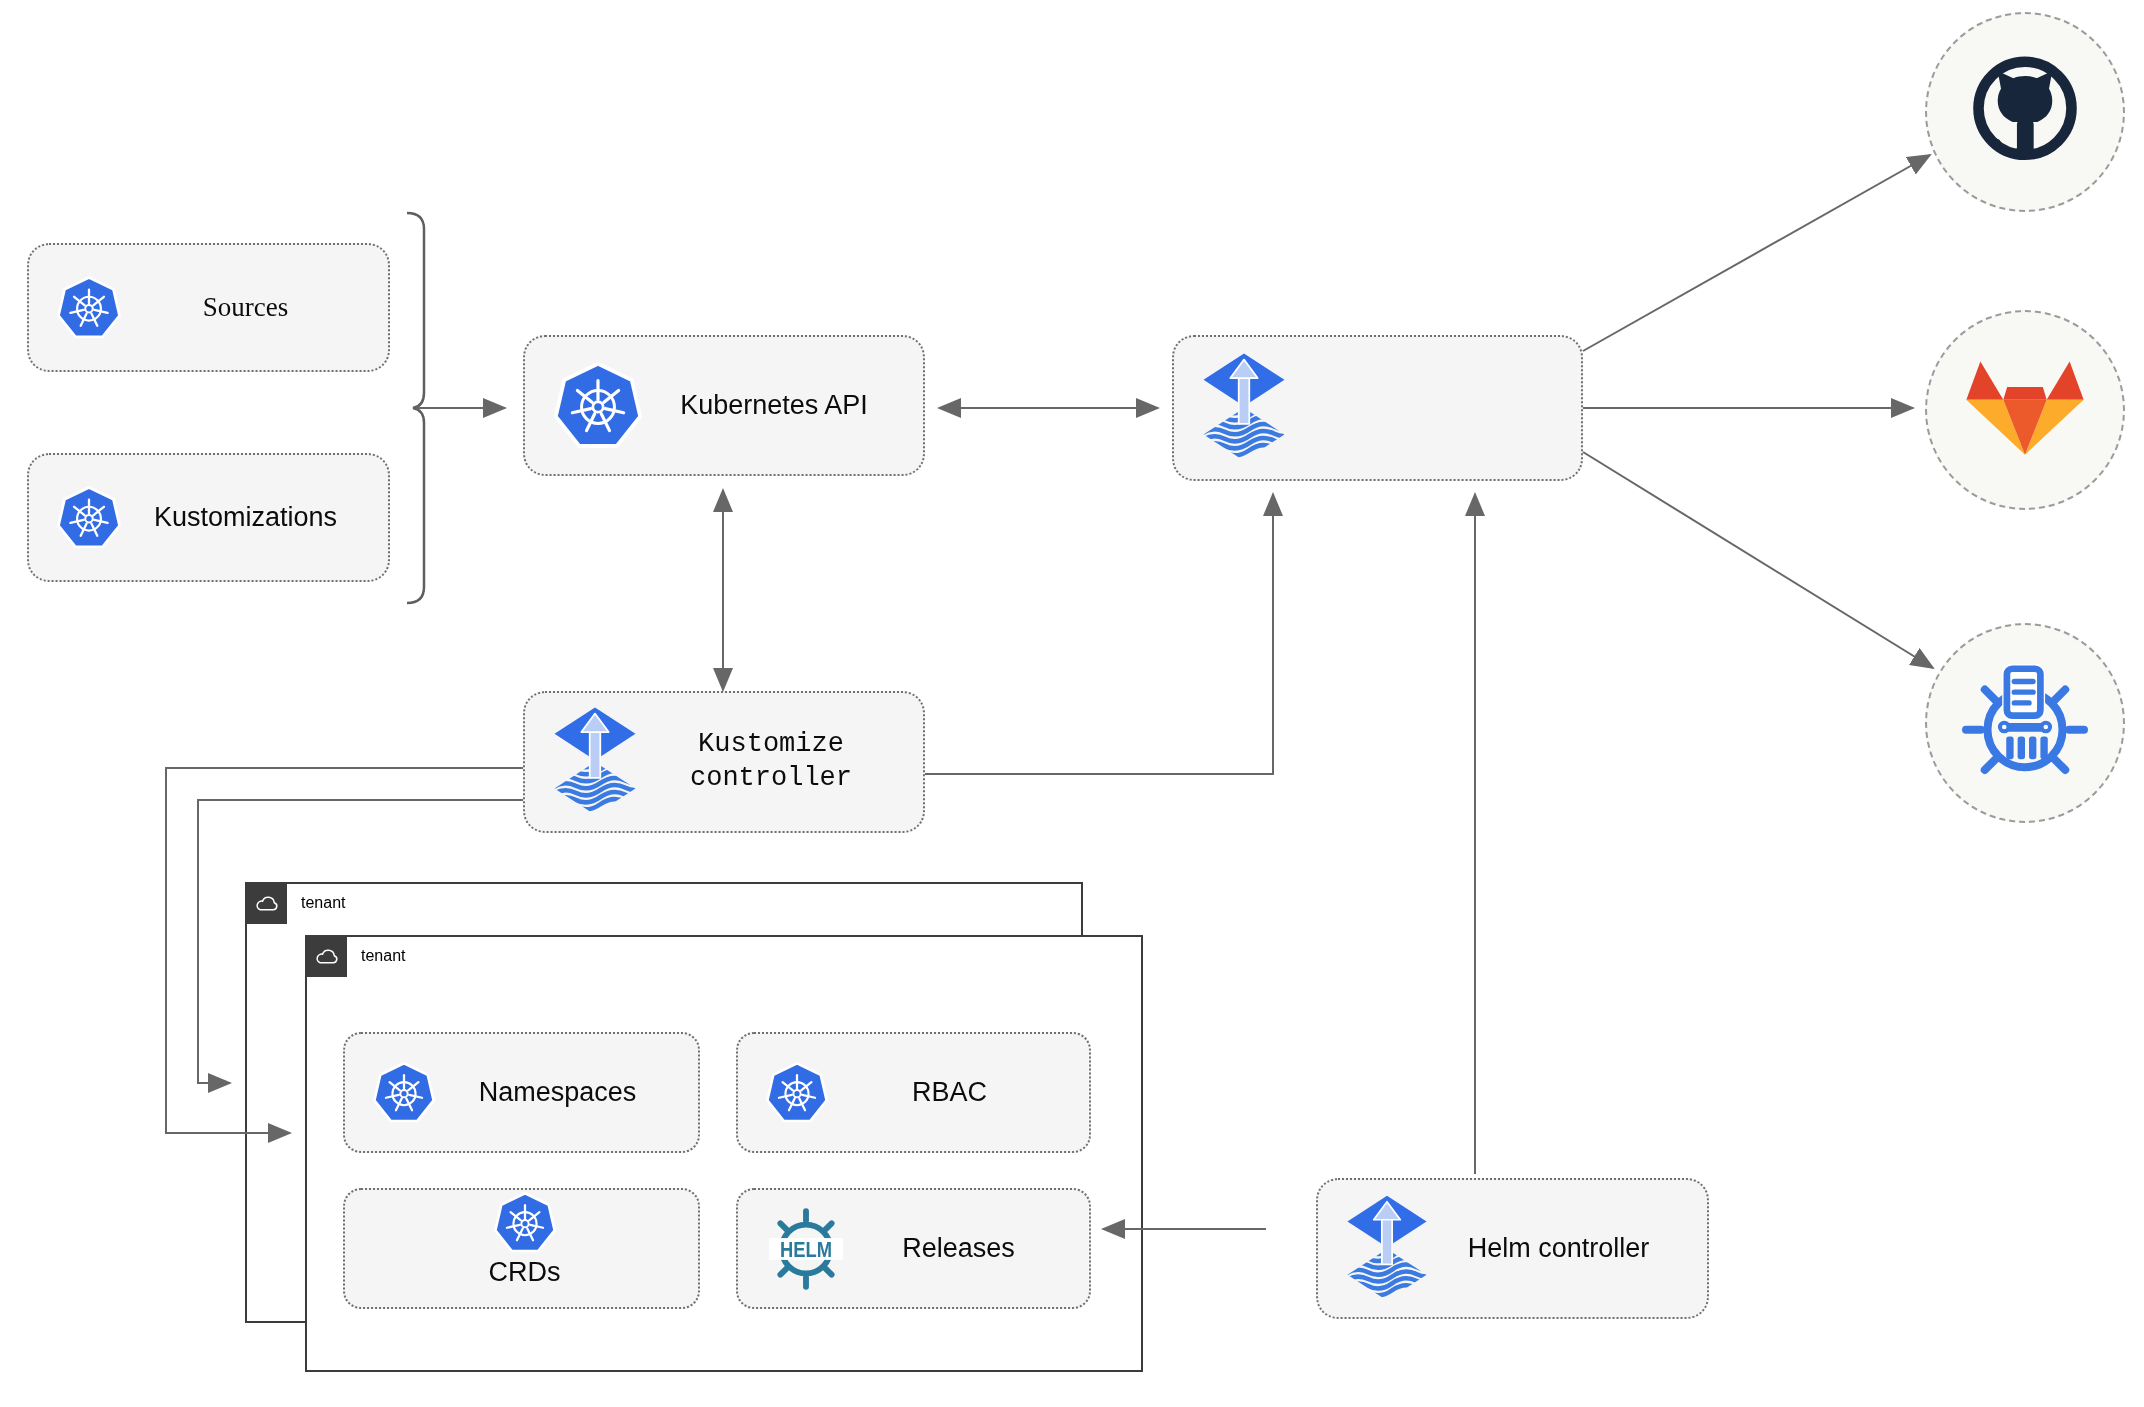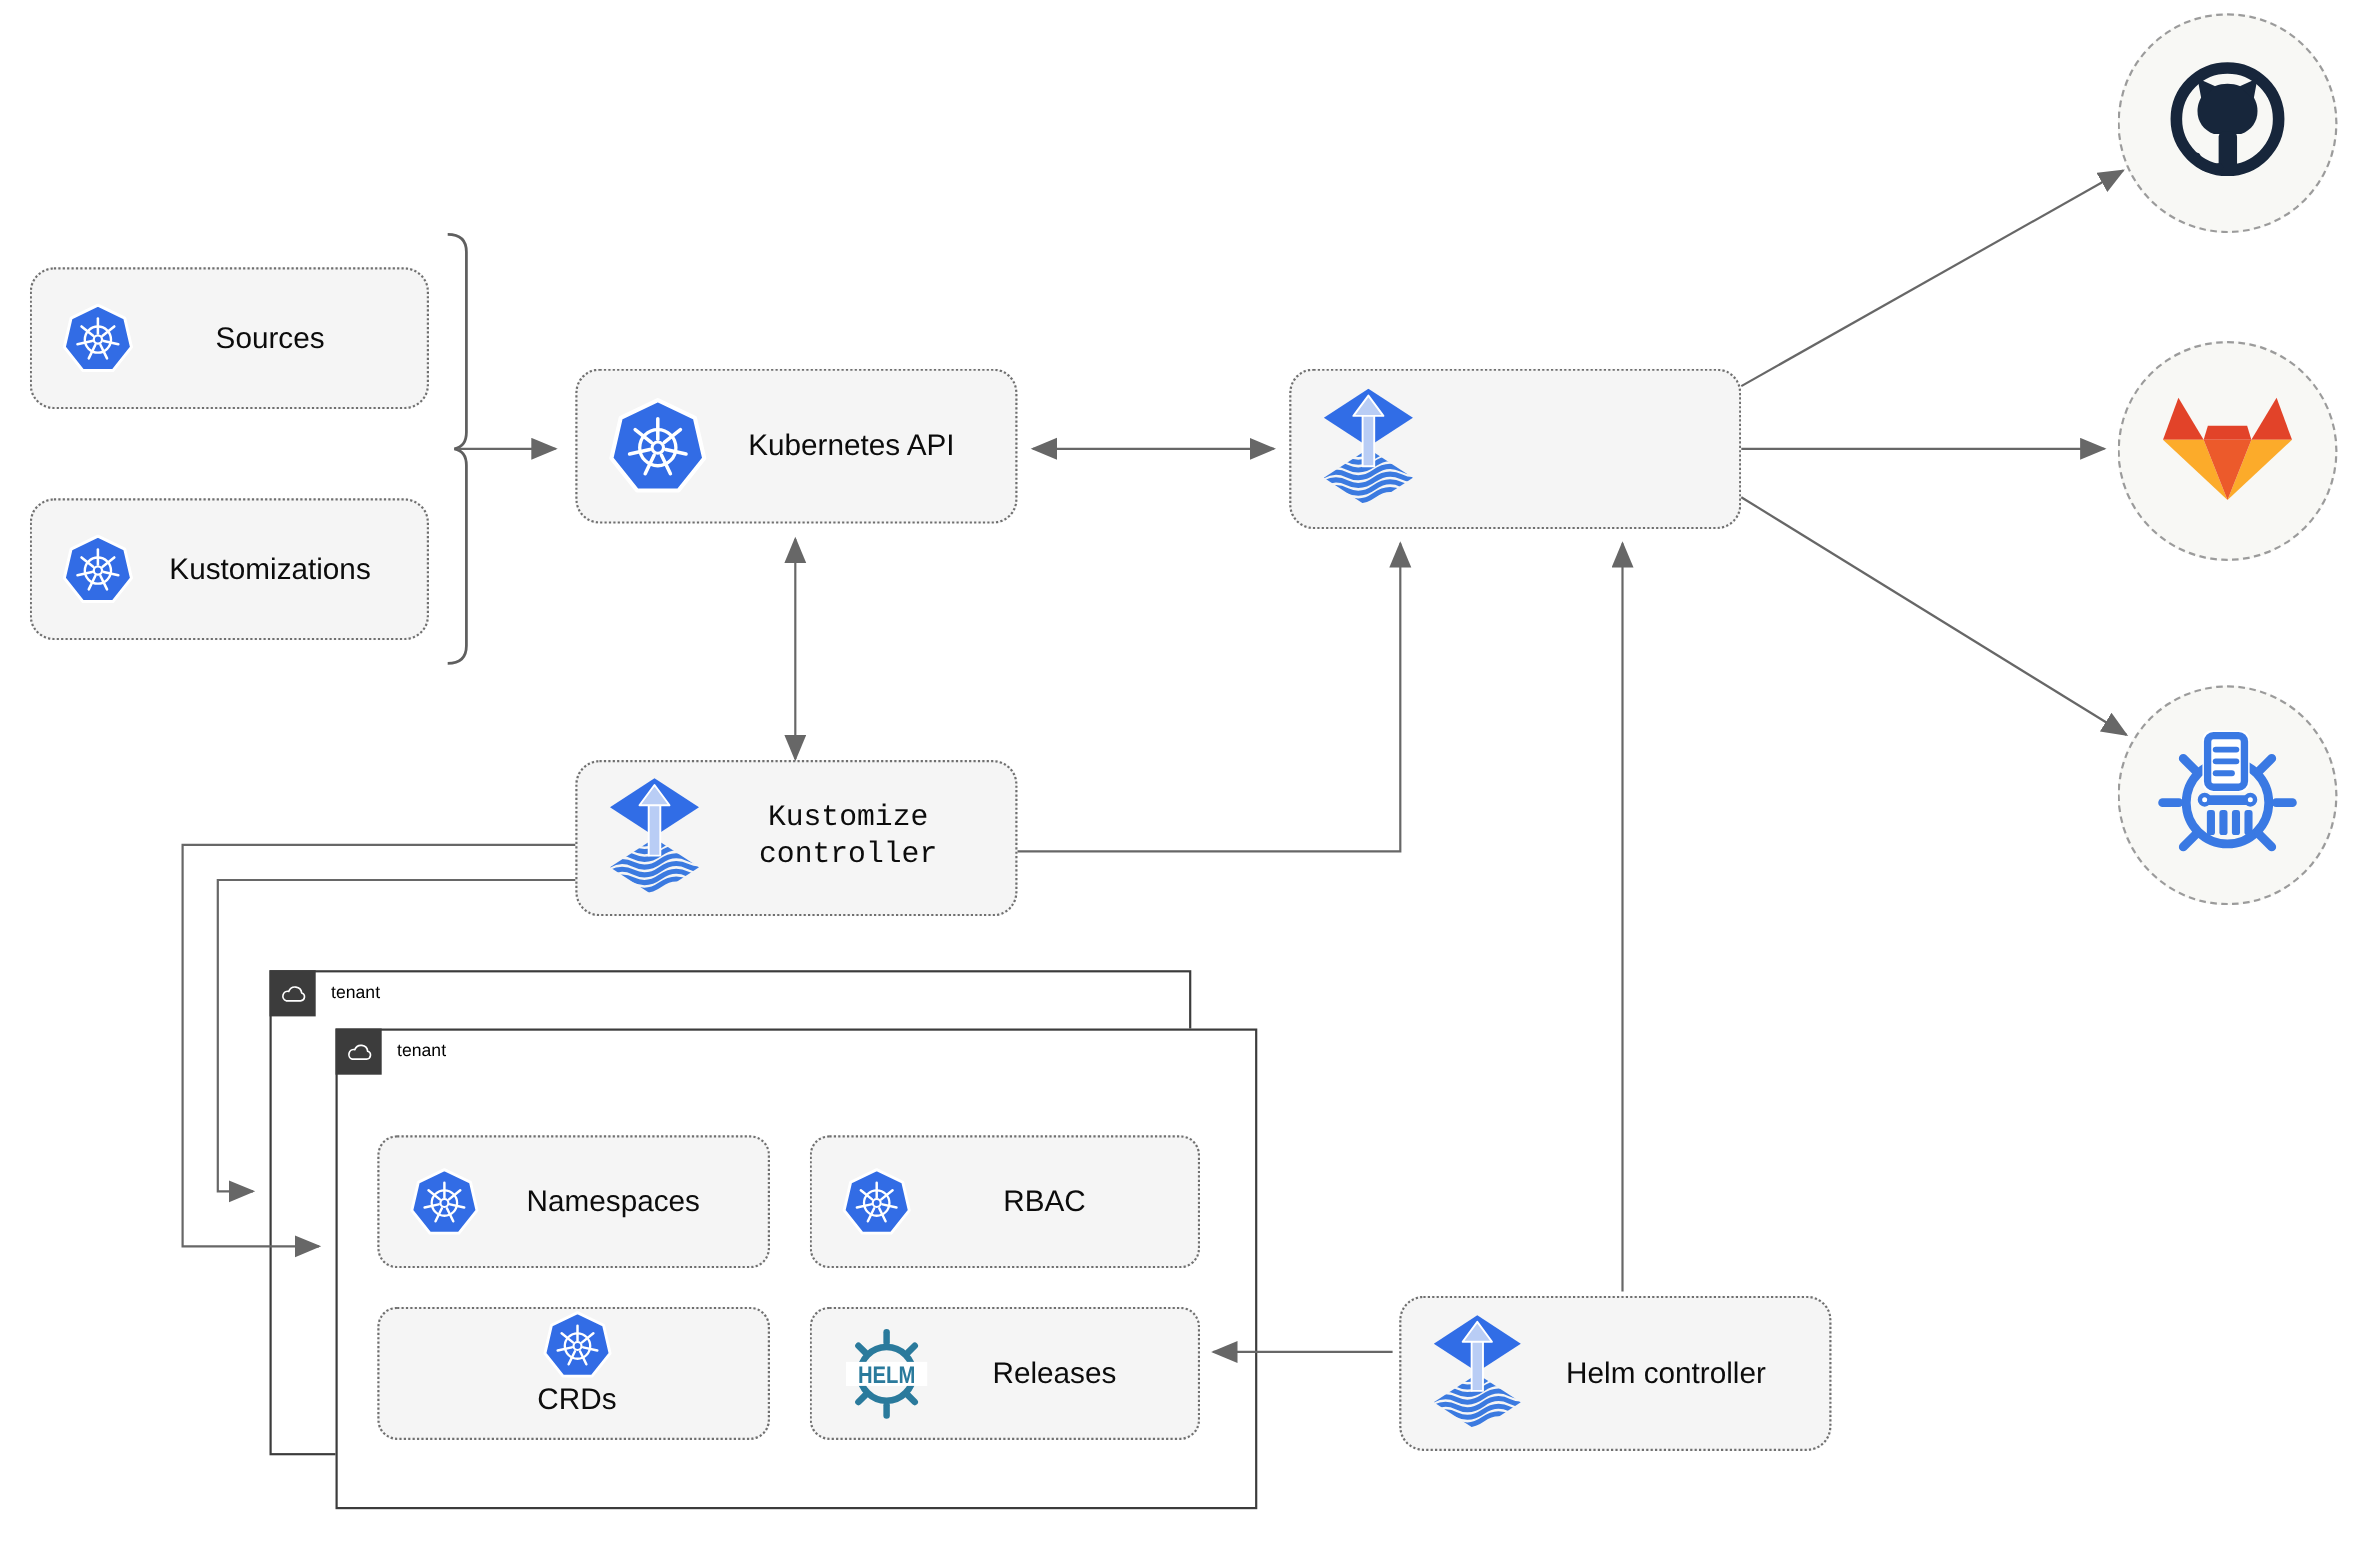--- a/index.html
+++ b/index.html
@@ -151,21 +151,21 @@
 
   <div class="tenant" style="left:305px;top:935px;width:838px;height:437px;z-index:2;">
     <div class="hdr">
       <svg width="27" height="21">
           <use href="#sym-cloud"></use>
         </svg>
     </div>
     <div class="tlabel">tenant</div>
   </div>
 
-  <div class="node" style="left:27px;top:243px;width:363px;height:129px;">
+  <div class="node" style="left:27px;top:243px;width:363px;height:129px;font-family:Liberation Serif, serif;">
     <span class="icon">
       <svg width="68" height="68">
           <use href="#sym-k8s"></use>
         </svg>
     </span>
     <span class="lbl">Sources</span>
   </div>
 
   <div class="node" style="left:27px;top:453px;width:363px;height:129px;">
     <span class="icon">
@@ -195,21 +195,21 @@
 
   <div class="node" style="left:523px;top:691px;width:402px;height:142px;font-family:Liberation Mono, monospace;">
     <span class="icon">
       <svg width="88" height="110">
           <use href="#sym-flux"></use>
         </svg>
     </span>
     <span class="lbl wrap">Kustomize controller</span>
   </div>
 
-  <div class="node" style="left:1272px;top:1178px;width:393px;height:141px;">
+  <div class="node" style="left:1316px;top:1178px;width:393px;height:141px;">
     <span class="icon">
       <svg width="86" height="108">
           <use href="#sym-flux"></use>
         </svg>
     </span>
     <span class="lbl wrap">Helm controller</span>
   </div>
 
   <div class="node" style="left:343px;top:1032px;width:357px;height:121px;border-radius:18px;z-index:3;">
     <span class="icon">

